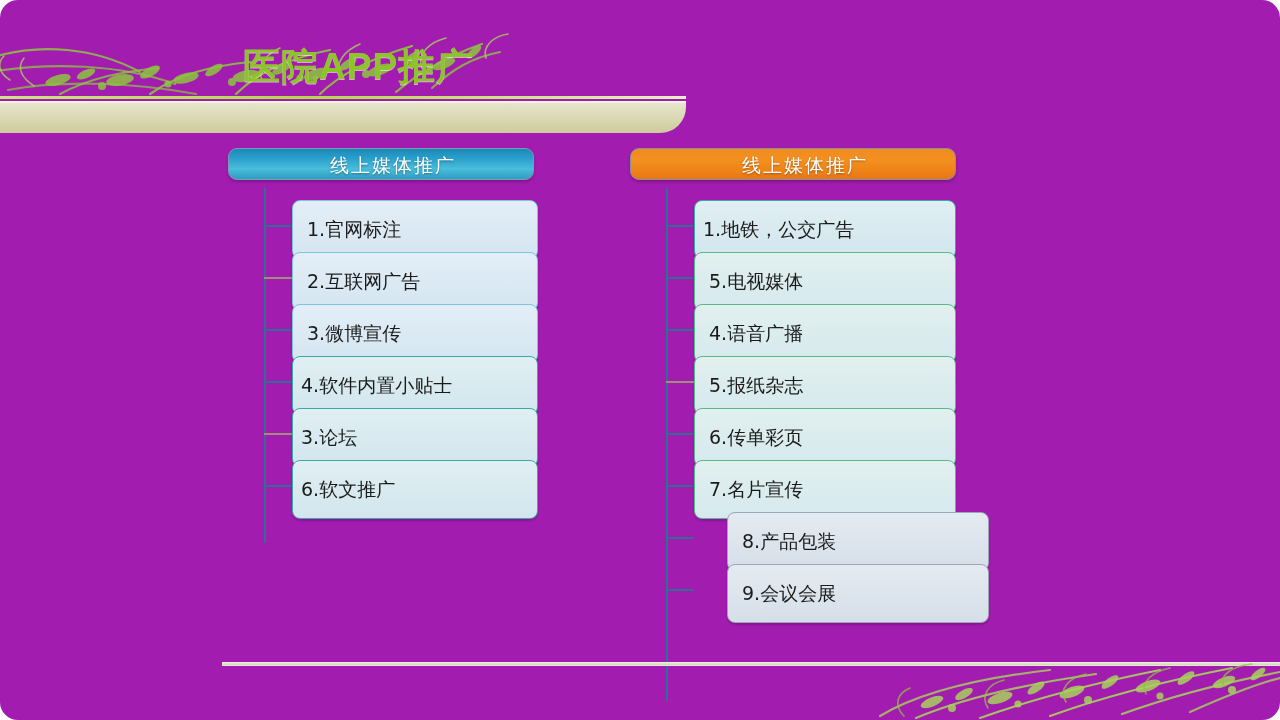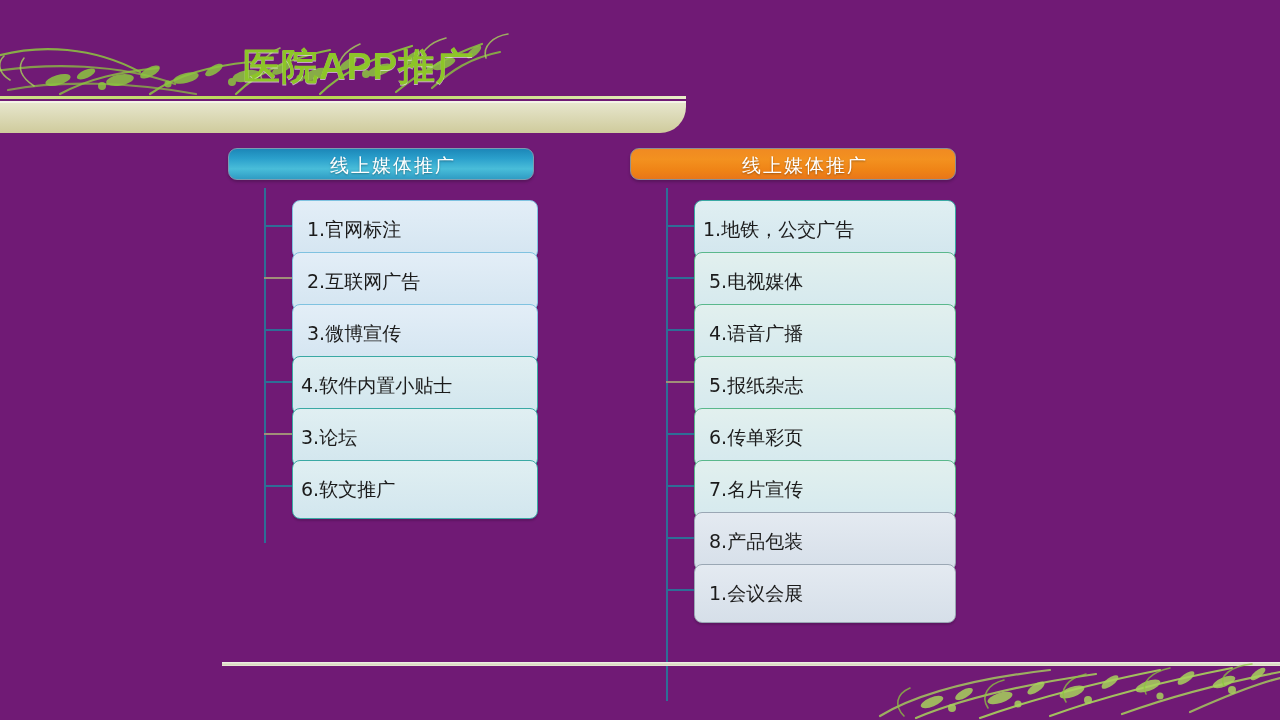--- a/index.html
+++ b/index.html
@@ -13,21 +13,22 @@
     height: 720px;
     position: relative;
     overflow: hidden;
     font-family: "Liberation Sans", "DejaVu Sans", sans-serif;
   }
 
   
   #slide {
     position: absolute;
     inset: 0;
-    background: #701a75;
+    background: #a21caf;
+    border-radius: 18px;
   }
 
   
   .top-deco {
     position: absolute;
     left: 0;
     top: 28px;
     width: 520px;
     height: 72px;
     pointer-events: none;
@@ -193,21 +194,21 @@
     font-size: 19px;
     color: #1b1b1b;
     white-space: nowrap;
     font-family: "DejaVu Sans", "Liberation Sans", sans-serif;
   }
 
   
   .bx-blue  { background: linear-gradient(to bottom, #e3eef7 0%, #d4e5f1 100%); border: 1px solid #7fc2e0; }
   .bx-teal  { background: linear-gradient(to bottom, #e0eff2 0%, #d2e6ee 100%); border: 1px solid #3aa9a4; padding-left: 8px; }
   .bx-green { background: linear-gradient(to bottom, #e2f0ee 0%, #d5e9ee 100%); border: 1px solid #5ab88c; }
-  .bx-gray  { background: linear-gradient(to bottom, #e4eaf1 0%, #d6dfe9 100%); border: 1px solid #9aa7b4; }
+  .bx-gray  { background: linear-gradient(to bottom, #e4eaf1 0%, #d6dfe9 100%); border: 1px solid #9aa7b4; margin-left: 33px; }
 </style>
 </head>
 <body>
 
 <div id="slide">
 
   <div class="top-deco">
     <svg width="520" height="72" viewBox="0 0 520 72" xmlns="http://www.w3.org/2000/svg" aria-hidden="true">
       <g fill="none" stroke="#8dc63f" stroke-width="2.2" stroke-linecap="round">
         <path d="M-10 30 C 40 14, 96 20, 140 44" opacity=".85"></path>
@@ -372,21 +373,21 @@
         <div class="item-row">
           <span class="connector"></span>
           <div class="item-box bx-gray">
             <span class="item-text">8.产品包装</span>
           </div>
         </div>
 
         <div class="item-row">
           <span class="connector"></span>
           <div class="item-box bx-gray">
-            <span class="item-text">1.会议会展</span>
+            <span class="item-text">9.会议会展</span>
           </div>
         </div>
 
       </div>
     </div>
 
   </div>
 
   <div class="bottom-rule"></div>
 

